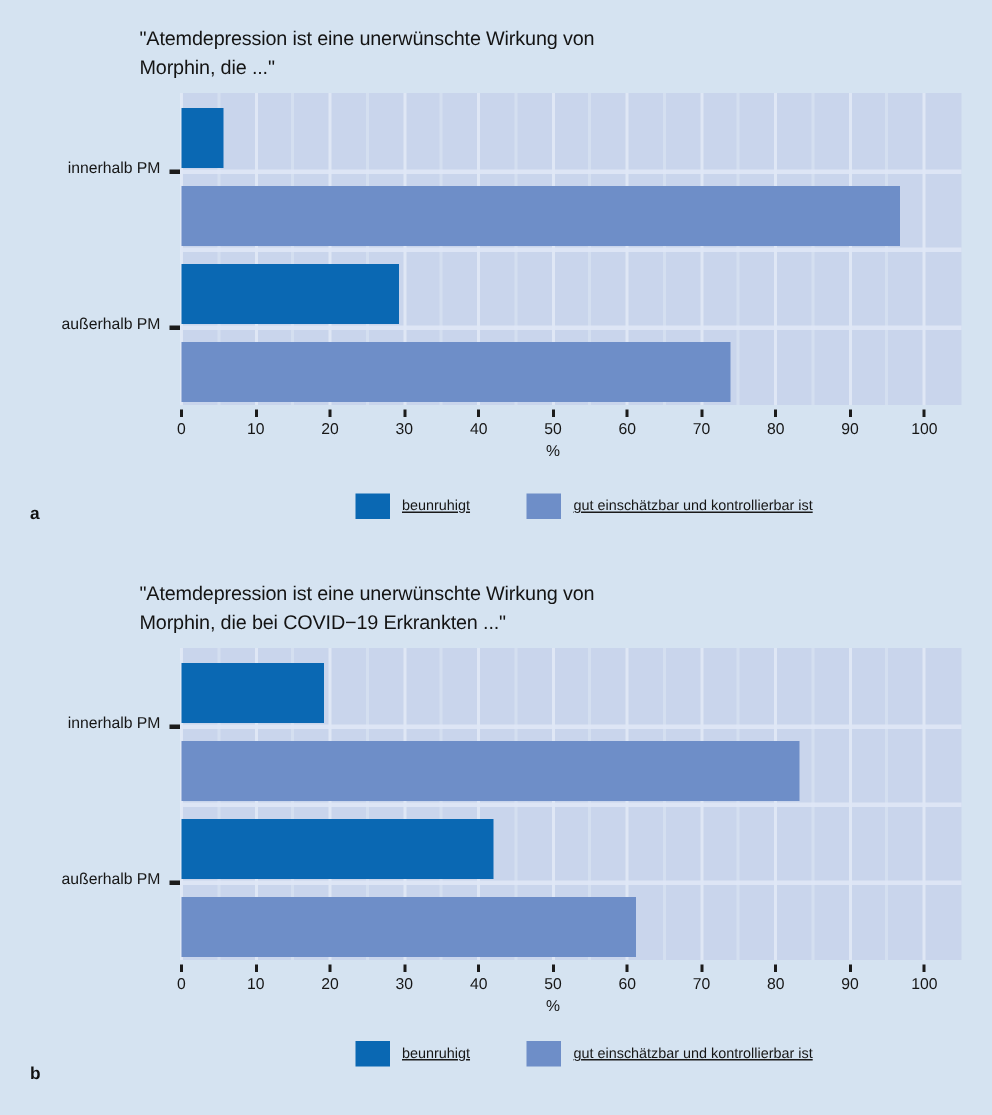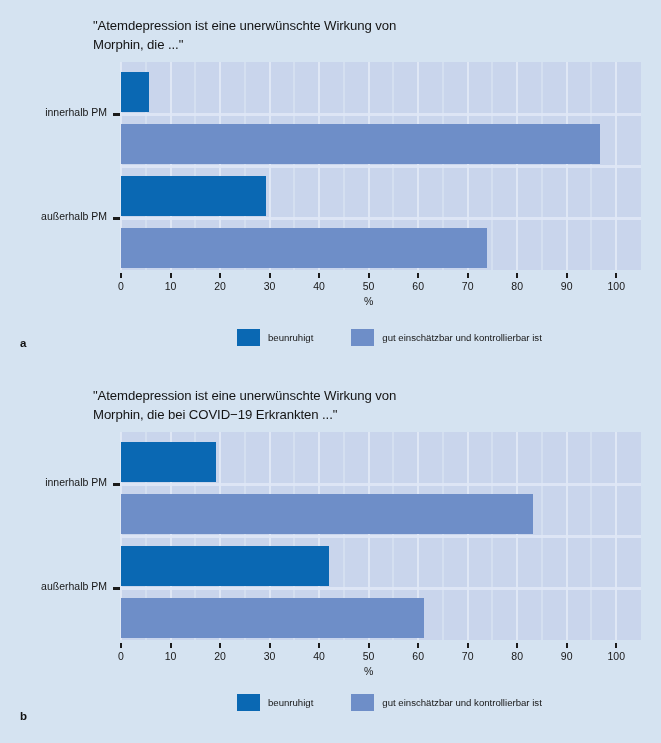--- a/index.html
+++ b/index.html
@@ -74,20 +74,21 @@
     width:40px;
     transform:translateX(-50%);
   }
 
   
   .legend{
     position:absolute;
     display:flex;
     align-items:flex-start;
     gap:10px;
+    text-decoration:underline;
   }
   .legend-item{display:flex;align-items:center;gap:8px;}
   .legend-swatch{width:23px;height:17px;display:block;}
   .legend-swatch.dark{background:#0a68b3;}
   .legend-swatch.light{background:#6e8ec8;}
   .legend-label{font-size:9.6px;color:#161616;white-space:nowrap;}
   .legend-gap{width:18px;}
 
   .panel-letter{
     position:absolute;

